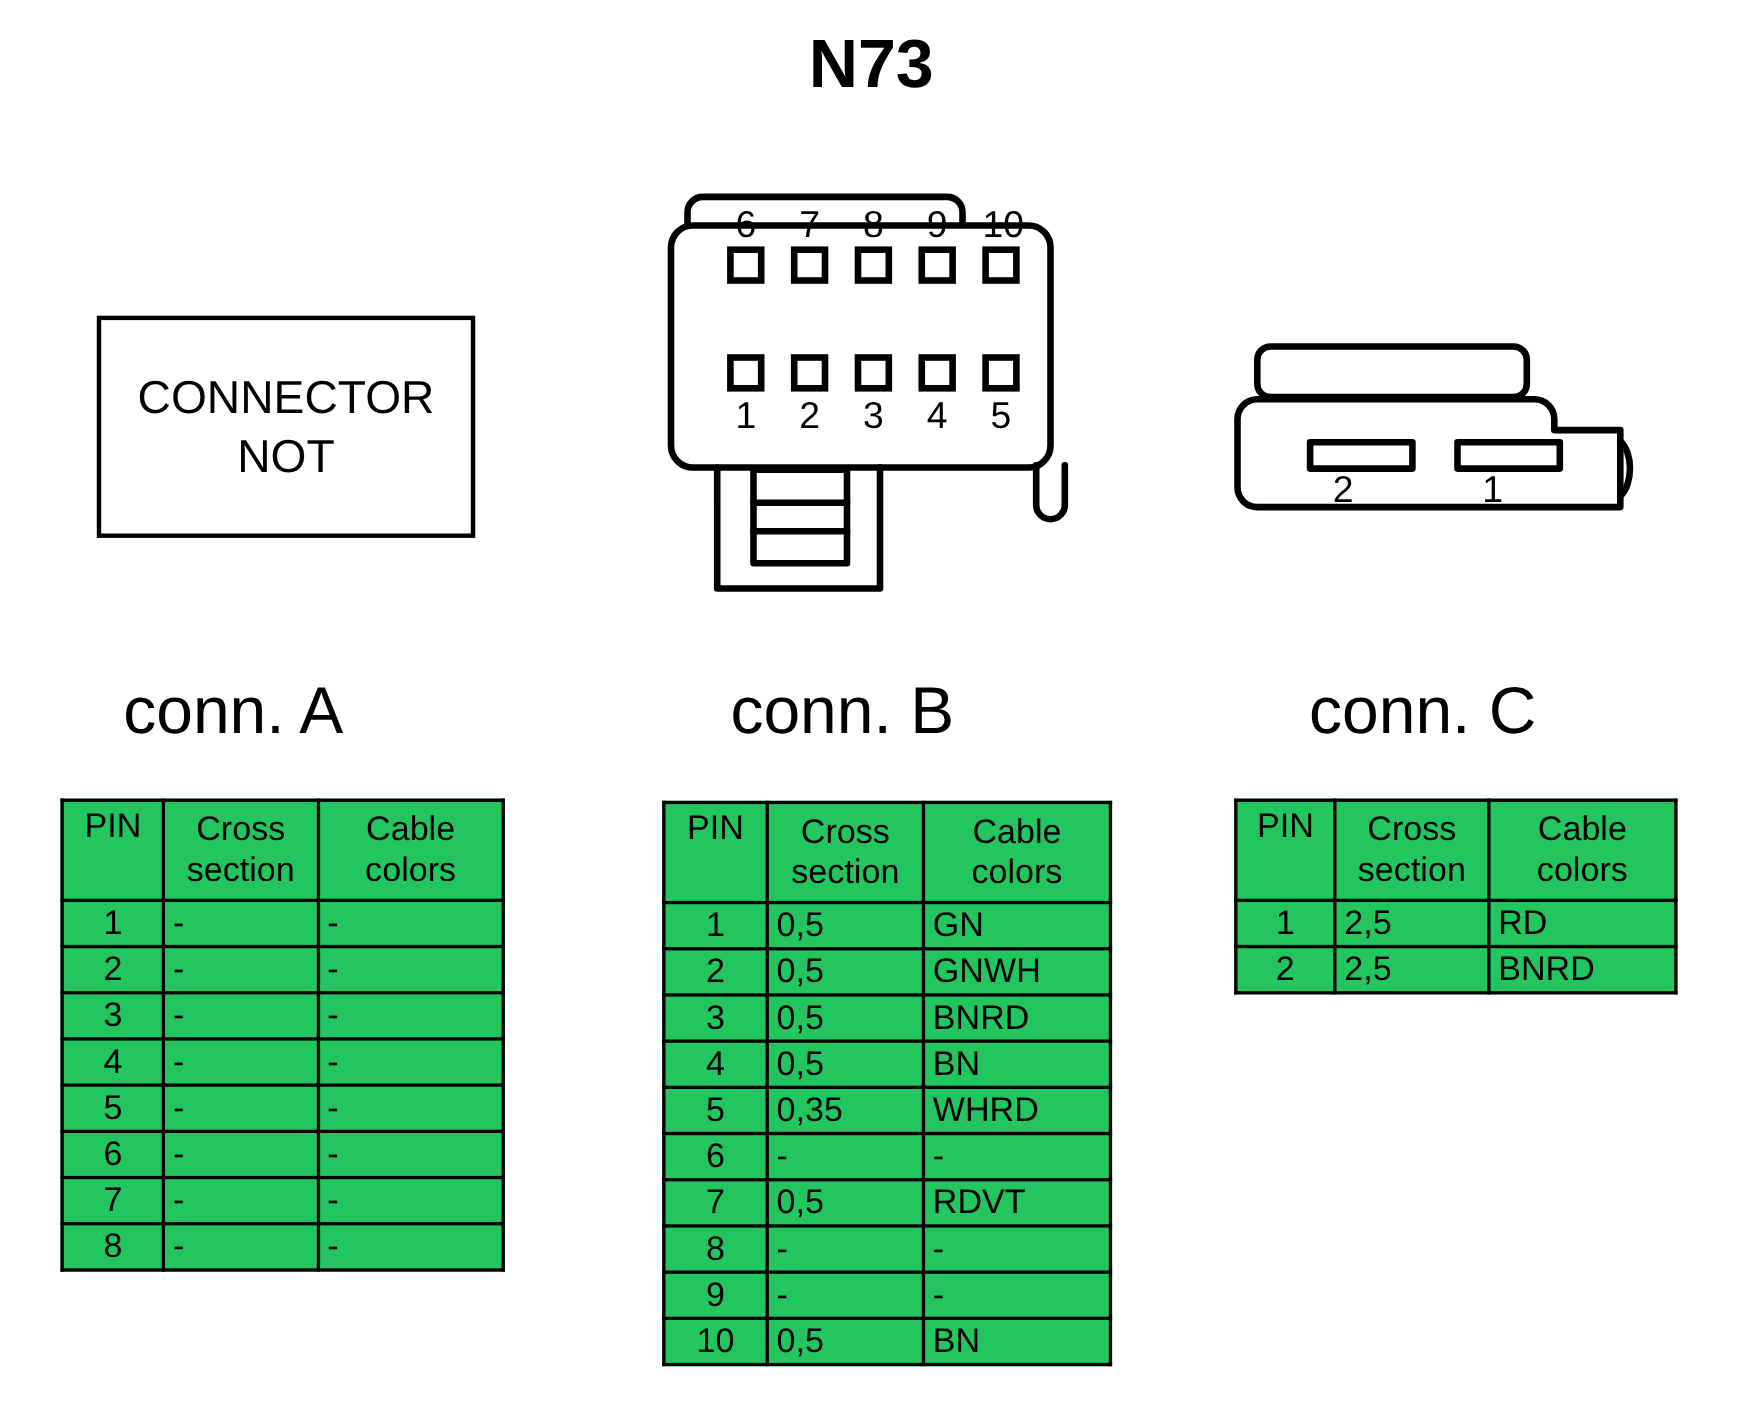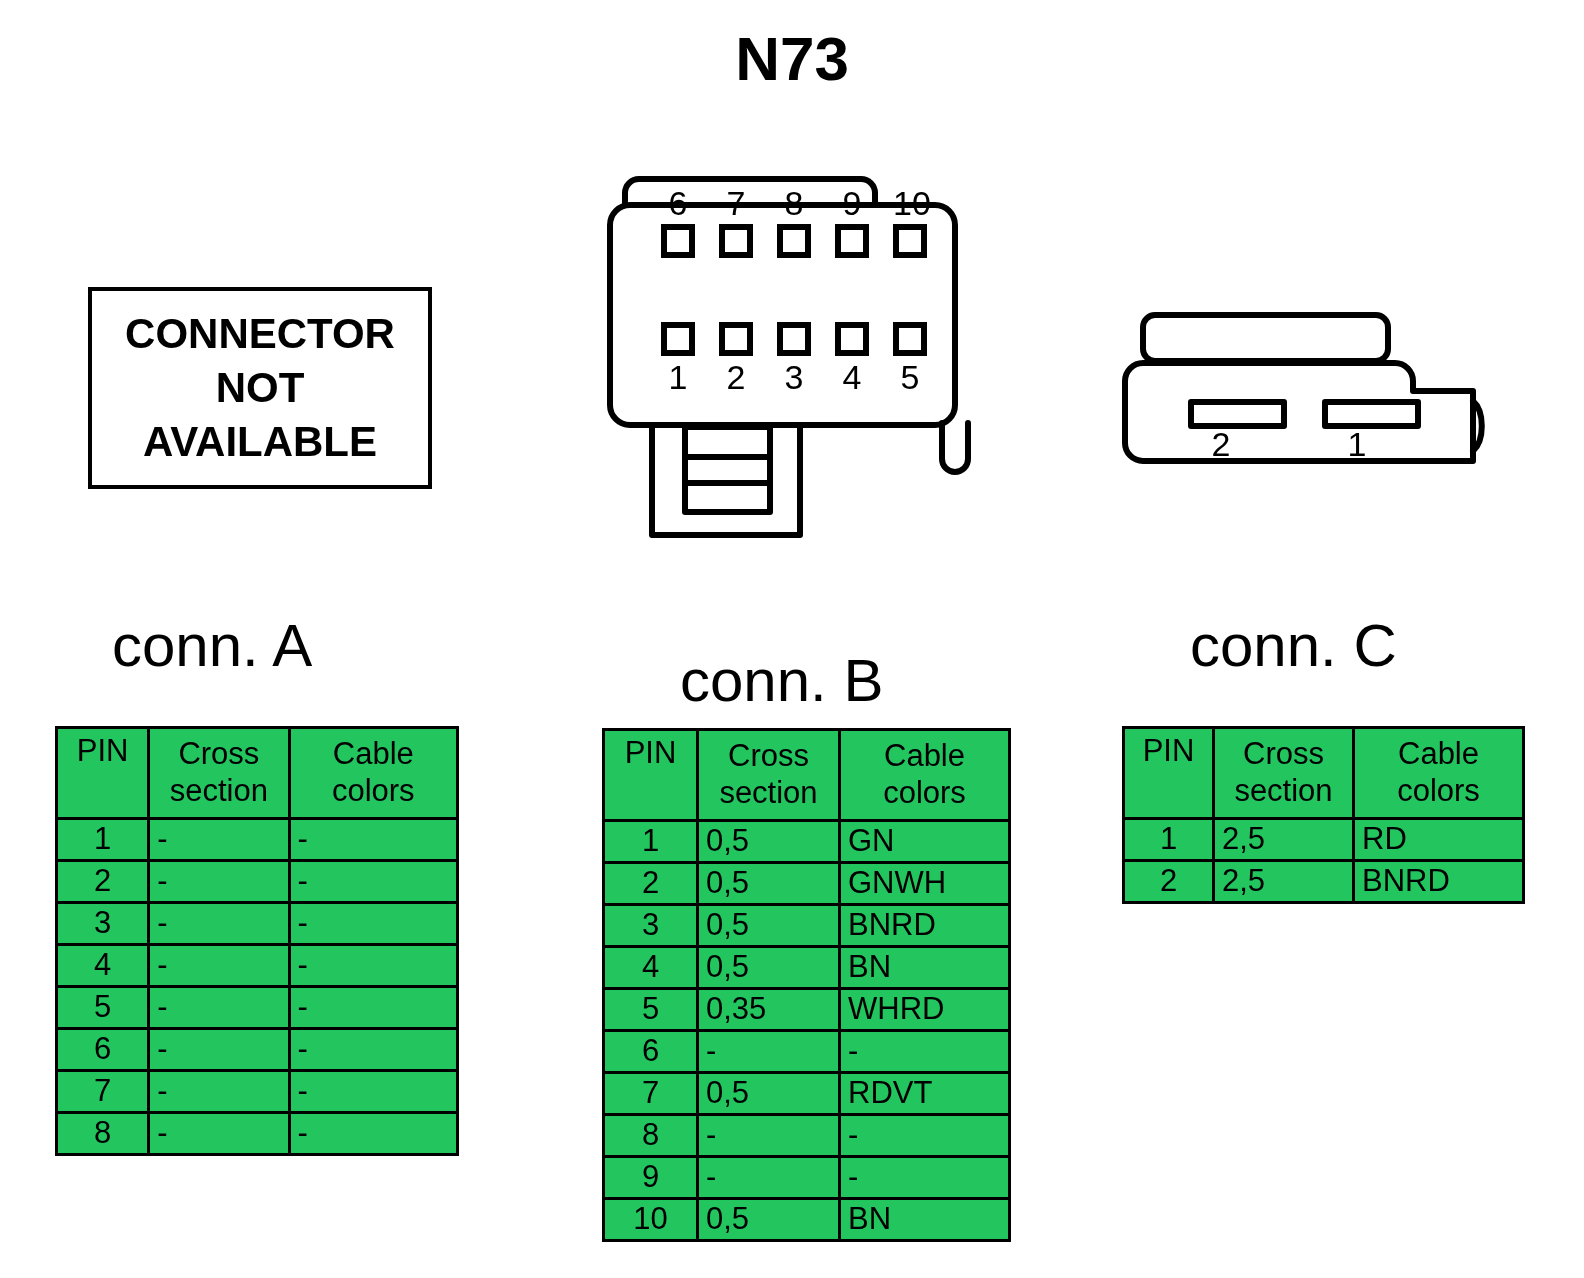--- a/index.html
+++ b/index.html
@@ -41,21 +41,21 @@
     height: 202px;
     border: 4px solid #000;
     box-sizing: border-box;
     display: flex;
     flex-direction: column;
     align-items: center;
     justify-content: center;
   }
   .na-box .na-line {
     font-size: 42px;
-    font-weight: bold;
+    font-weight: normal;
     line-height: 1.28;
     text-align: center;
     white-space: nowrap;
   }
 
   
   .conn-b-art {
     position: absolute;
     left: 600px;
     top: 165px;
@@ -73,21 +73,21 @@
 
   
   .conn-heading {
     position: absolute;
     font-size: 60px;
     font-weight: normal;
     line-height: 1;
     white-space: nowrap;
   }
   #heading-a { left: 112px; top: 616px; }
-  #heading-b { left: 680px; top: 616px; margin-top: 35px; }
+  #heading-b { left: 664px; top: 616px; }
   #heading-c { left: 1190px; top: 616px; }
 
   
   .pin-table {
     position: absolute;
     border-collapse: collapse;
     table-layout: fixed;
     background: #22c55e;
   }
   .pin-table, .pin-table td, .pin-table th {
@@ -135,21 +135,20 @@
 </head>
 <body>
 
 <div id="page">
 
   <div class="page-title">N73</div>
 
   <div class="na-box">
     <div class="na-line">CONNECTOR</div>
     <div class="na-line">NOT</div>
-    <div class="na-line">AVAILABLE</div>
   </div>
 
   <div class="conn-b-art">
     <svg width="400" height="380" viewBox="0 0 400 380" xmlns="http://www.w3.org/2000/svg">
       <g fill="none" stroke="#000" stroke-width="6" stroke-linejoin="round" stroke-linecap="round">
 
         <rect x="25" y="14" width="250" height="60" rx="14" ry="14"></rect>
 
         <rect x="10" y="40" width="345" height="220" rx="20" ry="20" fill="#fff"></rect>
 

